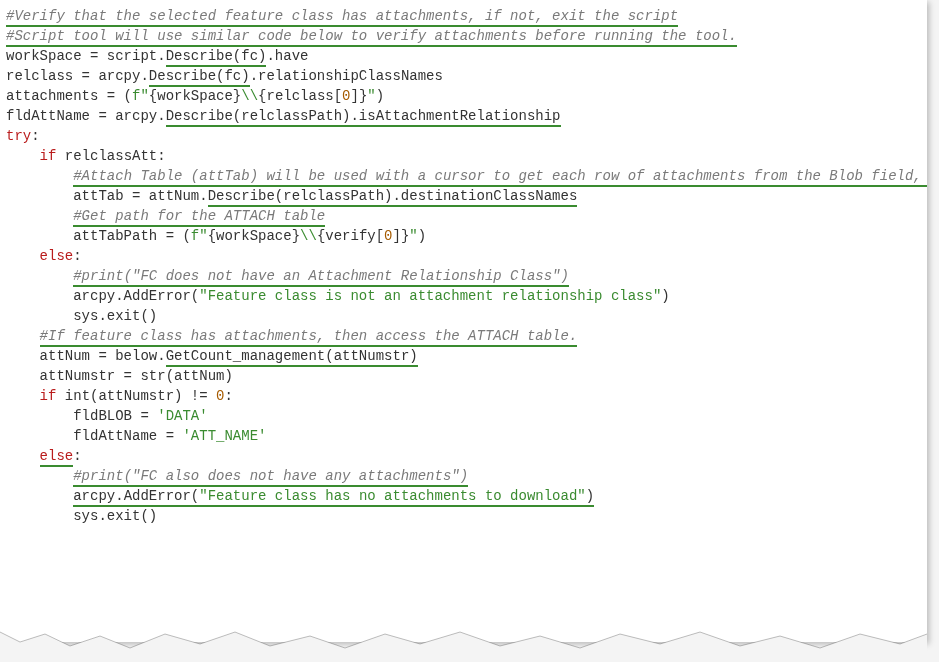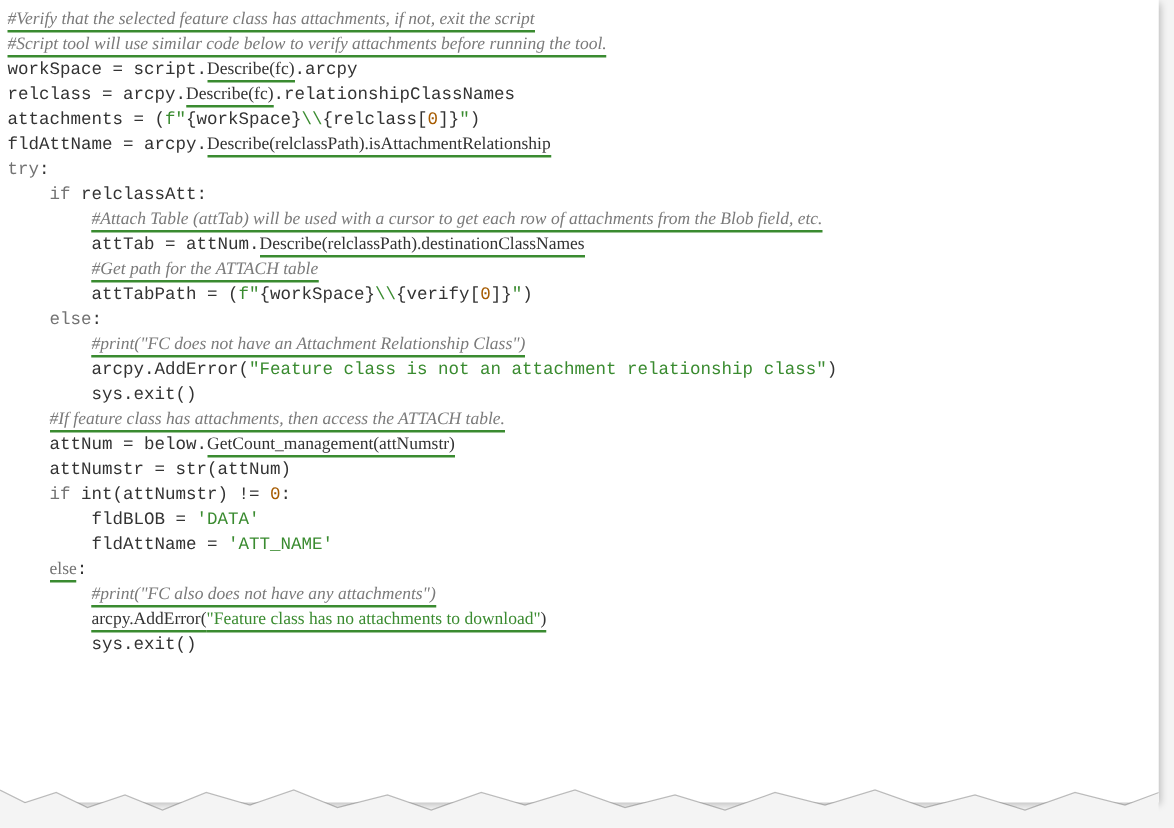--- a/index.html
+++ b/index.html
@@ -39,37 +39,36 @@
   }
   .torn svg { width: 100%; height: 100%; display:block; }
 
   pre.code {
     margin: 0;
     white-space: pre;
     font-family: inherit;
     color: #333;
   }
   .c-comment { color: #7a7a7a; font-style: italic; }
-  .c-kw      { color: #737373; }
+  .c-kw      { color: #b91c1c; }
   .c-string  { color: #3a8b30; }
   .c-num     { color: #a65b00; }
   .spell {
     border-bottom: 2px solid #3a8b30;
     padding-bottom: 1px;
-    font-family: Liberation Serif, serif;
   }
 </style>
 </head>
 <body>
 
 <div class="viewport">
   <div class="paper">
     <pre class="code" id="code-block"><span><span class="c-comment spell">#Verify that the selected feature class has attachments, if not, exit the script</span></span>
 <span><span class="c-comment spell">#Script tool will use similar code below to verify attachments before running the tool.</span></span>
-<span><span>workSpace = script.</span><span class="spell">Describe(fc)</span><span>.arcpy</span></span>
+<span><span>workSpace = script.</span><span class="spell">Describe(fc)</span><span>.have</span></span>
 <span><span>relclass = arcpy.</span><span class="spell">Describe(fc)</span><span>.relationshipClassNames</span></span>
 <span><span>attachments = (</span><span class="c-string">f"</span><span>{workSpace}</span><span class="c-string">\\</span><span>{relclass[</span><span class="c-num">0</span><span>]}</span><span class="c-string">"</span><span>)</span></span>
 <span><span>fldAttName = arcpy.</span><span class="spell">Describe(relclassPath).isAttachmentRelationship</span></span>
 <span><span class="c-kw">try</span><span>:</span></span>
 <span><span>    </span><span class="c-kw">if</span><span> relclassAtt:</span></span>
 <span><span>        </span><span class="c-comment spell">#Attach Table (attTab) will be used with a cursor to get each row of attachments from the Blob field, etc.</span></span>
 <span><span>        attTab = attNum.</span><span class="spell">Describe(relclassPath).destinationClassNames</span></span>
 <span><span>        </span><span class="c-comment spell">#Get path for the ATTACH table</span></span>
 <span><span>        attTabPath = (</span><span class="c-string">f"</span><span>{workSpace}</span><span class="c-string">\\</span><span>{verify[</span><span class="c-num">0</span><span>]}</span><span class="c-string">"</span><span>)</span></span>
 <span><span>    </span><span class="c-kw">else</span><span>:</span></span>

